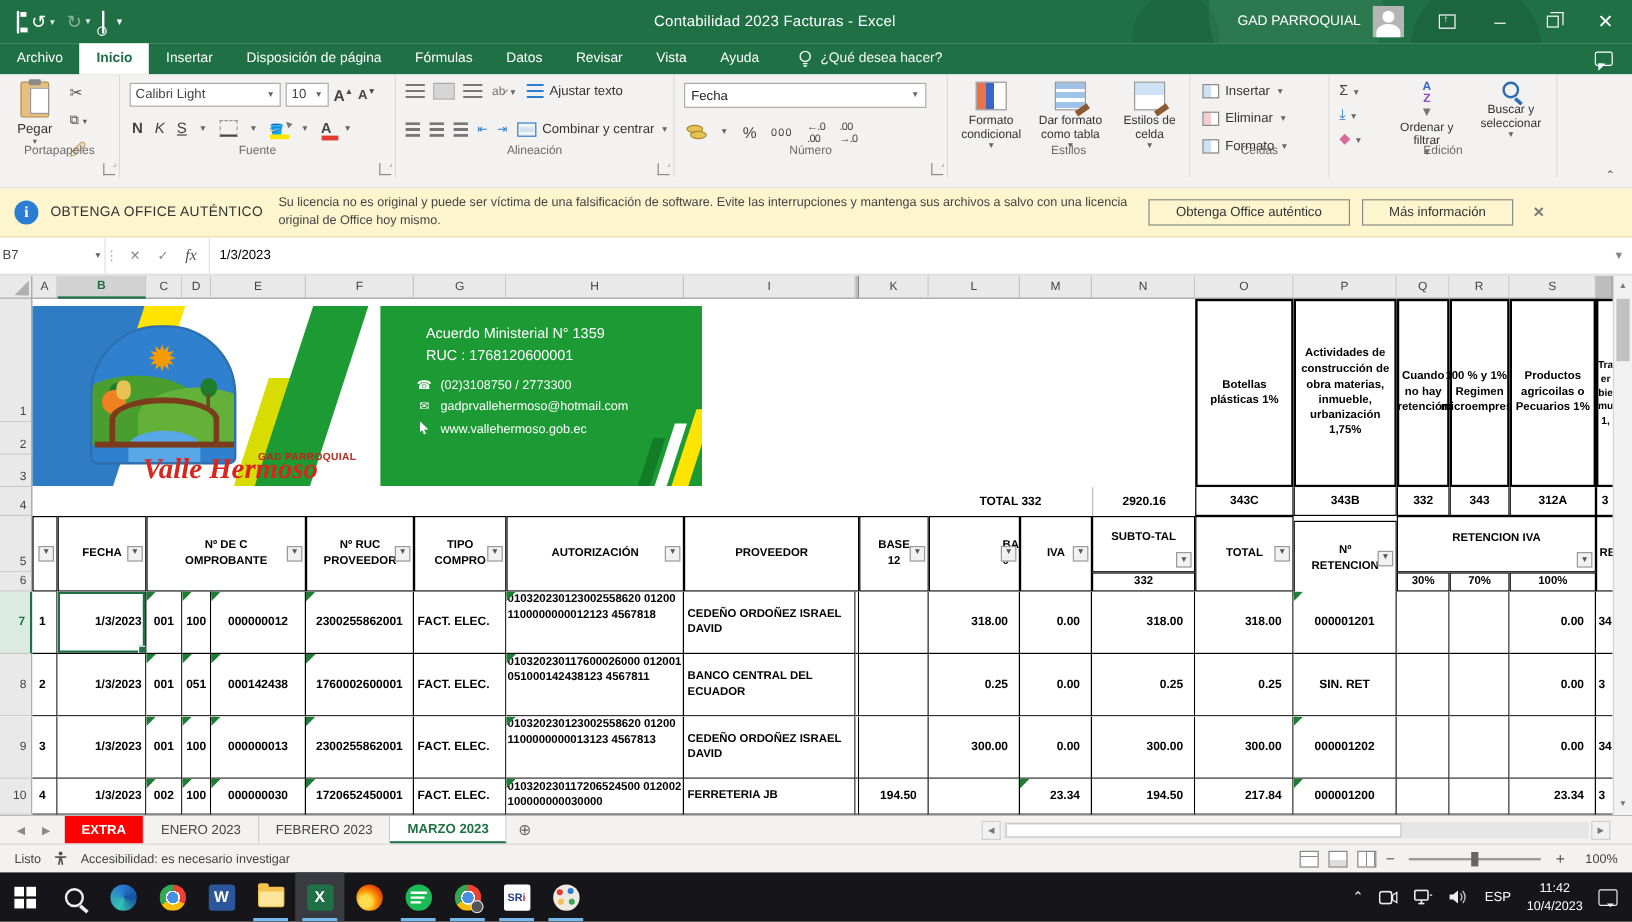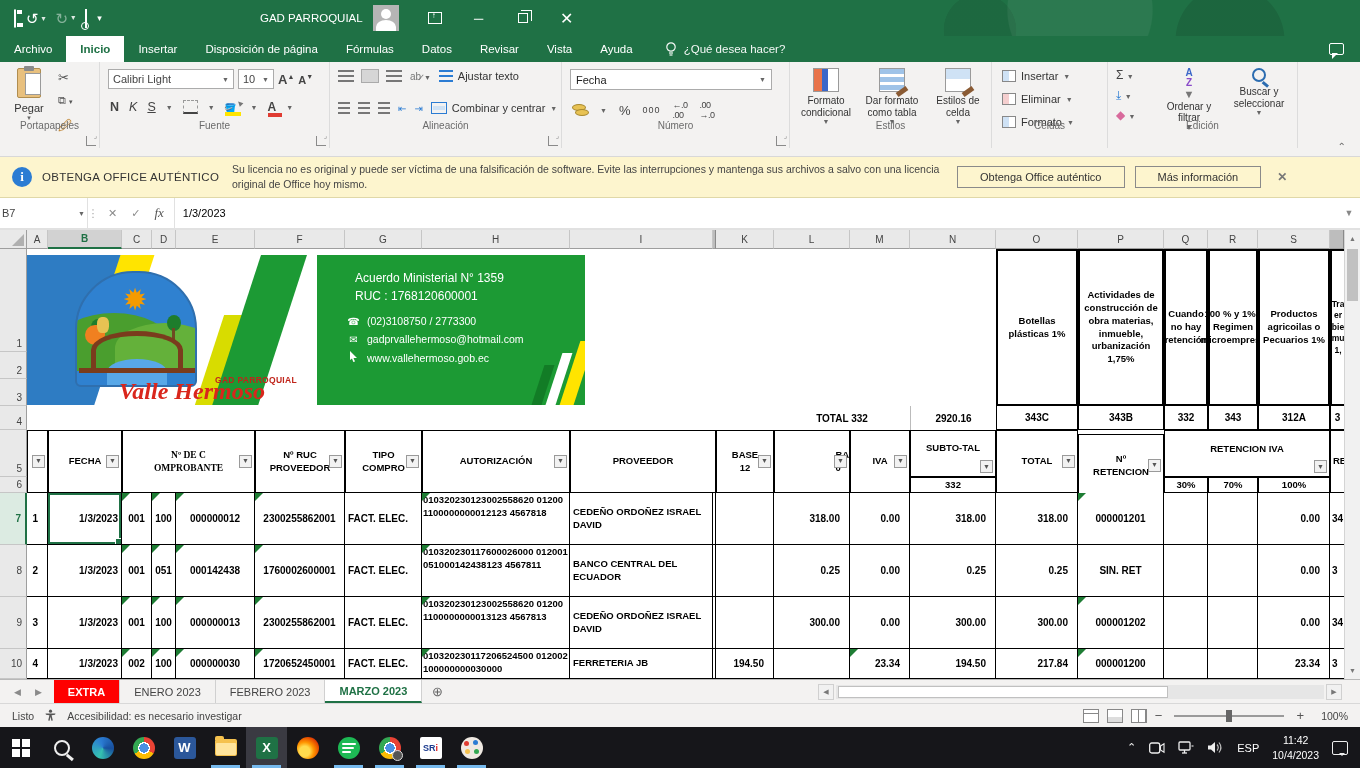--- a/index.html
+++ b/index.html
@@ -269,20 +269,21 @@
   <div class="titlebar">
     <div class="qat">
       <span class="qi"><span class="floppy"></span></span>
       <span class="qi">↺</span>
         <span class="mini-arrow">▾</span>
       <span class="qi dis">↻</span>
         <span class="mini-arrow qi dis">▾</span>
       <span class="qi"><span class="pagemag"></span></span>
       <span class="qi" style="font-size:9px;">▾</span>
     </div>
+    <div class="tb-title">Contabilidad 2023 Facturas  -  Excel</div>
     <div class="tb-right">
       <span class="tb-user">GAD PARROQUIAL</span>
       <span class="tb-avatar"></span>
       <span class="winbtn">
           <span class="ribopt"></span>
         </span>
       <span class="winbtn">─</span>
       <span class="winbtn">
           <span class="restore"></span>
         </span>
@@ -591,21 +592,21 @@
     <div class="codecell" style="left:1330px; width:14px; border-right:none;">3</div>
 
     <div class="hcell" style="left:27px; top:200px; width:21px; height:63px;">
         <span class="fbtn mid">▼</span>
       </div>
     <div class="hcell" style="left:48px; top:200px; width:74px; height:63px;">
         <span>FECHA</span>
         <span class="fbtn mid">▼</span>
       </div>
     <div class="hcell" style="left:122px; top:200px; width:133px; height:63px;">
-        <span style="max-width:100px;font-family:Liberation Serif, serif;">Nº DE C OMPROBANTE</span>
+        <span style="max-width:100px;">Nº DE C OMPROBANTE</span>
         <span class="fbtn mid">▼</span>
       </div>
     <div class="hcell" style="left:255px; top:200px; width:90px; height:63px;">
         <span style="max-width:64px;">Nº RUC PROVEEDOR</span>
         <span class="fbtn mid">▼</span>
       </div>
     <div class="hcell" style="left:345px; top:200px; width:77px; height:63px;">
         <span style="max-width:48px;">TIPO COMPRO</span>
         <span class="fbtn mid">▼</span>
       </div>

